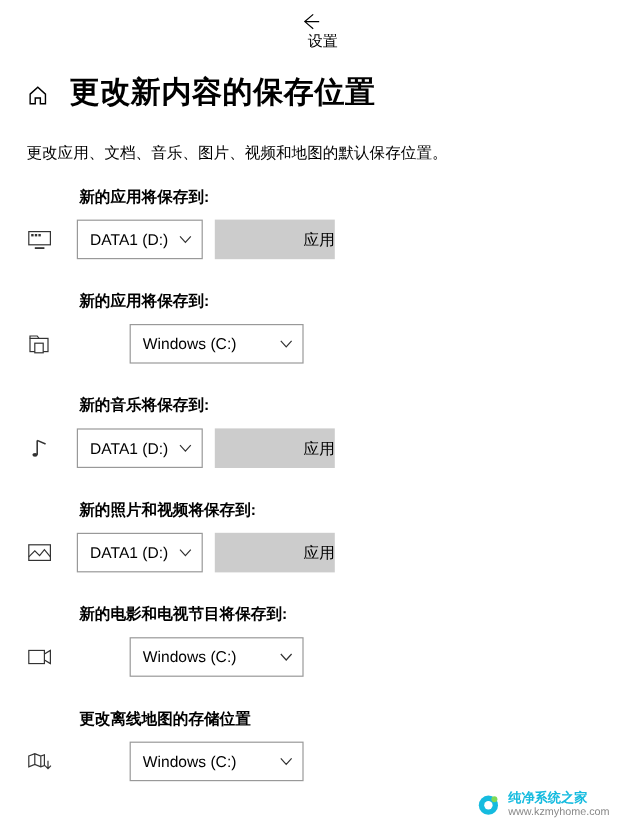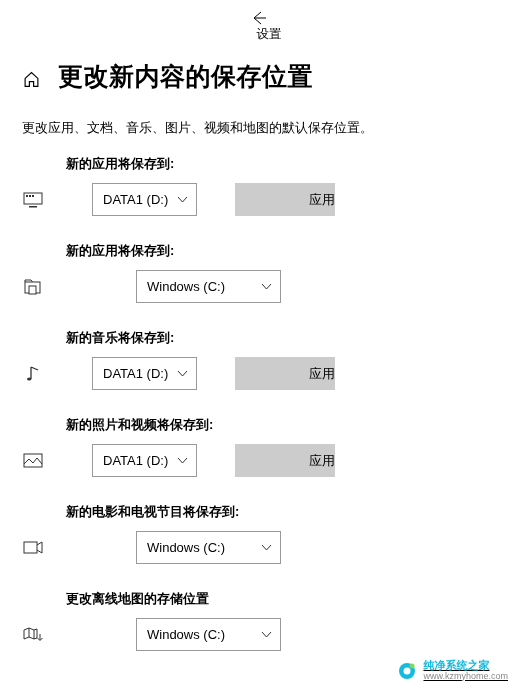--- a/index.html
+++ b/index.html
@@ -56,21 +56,20 @@
     }
     .setting-label {
       font-size: 13px;
       margin-left: 44px;
       margin-bottom: 10px;
       font-weight: bold;
     }
     .setting-row {
       display: flex;
       align-items: center;
-      gap: 28px;
     }
     .row-icon {
       width: 22px;
       margin-right: 20px;
       display: flex; align-items: center; justify-content: center;
       color: #333;
     }
     .dropdown {
       border: 1px solid #999;
       background: #fff;
@@ -103,21 +102,20 @@
       cursor: pointer;
       text-align: right;
     }
     .watermark {
       position: absolute;
       bottom: 8px;
       right: 10px;
       display: flex;
       align-items: center;
       gap: 6px;
-      text-decoration: underline;
     }
     .wm-icon {
       width: 20px; height: 20px;
       display: flex; align-items: center; justify-content: center;
     }
     .wm-text {
       display: flex; flex-direction: column; line-height: 1.05;
     }
     .wm-title {
       font-size: 11px;

